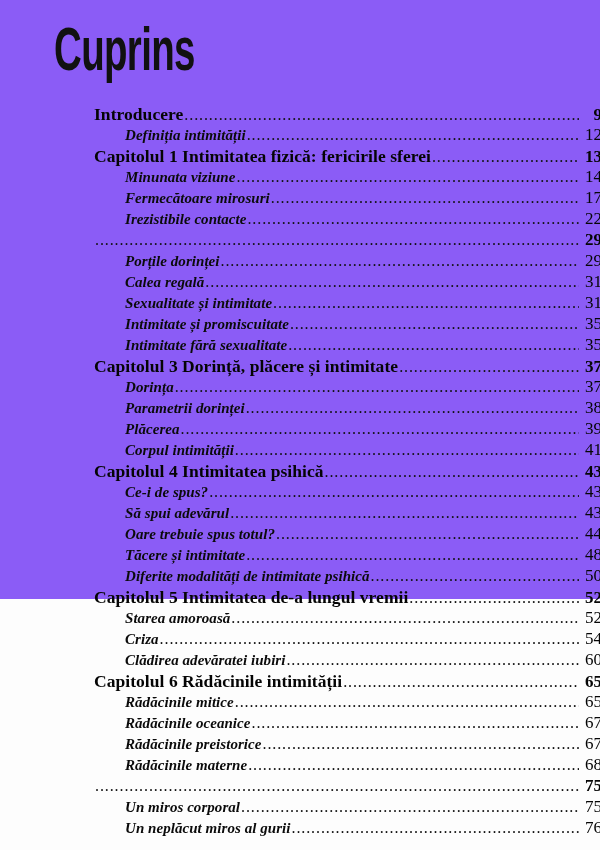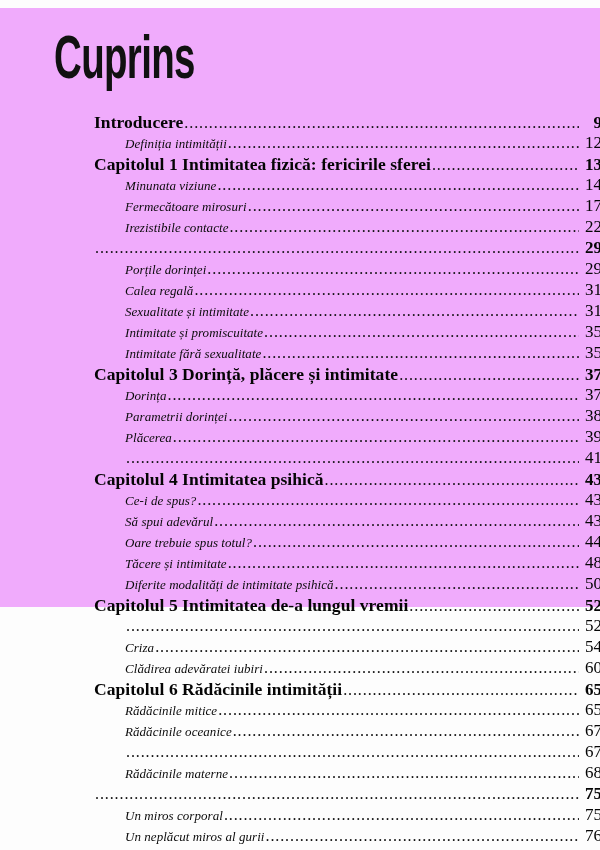--- a/index.html
+++ b/index.html
@@ -13,24 +13,24 @@
     background: #fdfdfd;
     font-family: "Liberation Serif", serif;
     color: #000000;
     overflow: hidden;
     position: relative;
   }
 
   .page {
     position: absolute;
     left: 0;
-    top: 8px;
+    top: 0;
     width: 600px;
     height: 599px;
-    background: #f0abfc;
+    background: #8b5cf6;
   }
 
   
   .toc-title {
     position: absolute;
     left: 54px;
     top: 18px;
     font-family: "Liberation Sans", sans-serif;
     font-weight: 700;
     font-size: 62px;
@@ -101,22 +101,22 @@
     color: #050505;
   }
 
   
   .toc-entry.level-section {
     padding-left: 85px;
   }
   .toc-entry.level-section .label {
     font-family: "Liberation Serif", serif;
     font-style: italic;
-    font-weight: 400;
-    font-size: 13px;
+    font-weight: 700;
+    font-size: 15px;
     letter-spacing: 0.05px;
     color: #0b0b0b;
   }
   .toc-entry.level-section .page-num {
     font-weight: 400;
     font-size: 17px;
   }
 </style>
 </head>
 <body>
@@ -199,20 +199,21 @@
         <span class="label">Parametrii dorinței</span>
         <span class="leader"> ...........................................................................................................................................</span>
         <span class="page-num">38</span>
       </div>
       <div class="toc-entry level-section">
         <span class="label">Plăcerea</span>
         <span class="leader">...........................................................................................................................................</span>
         <span class="page-num">39</span>
       </div>
       <div class="toc-entry level-section">
+        <span class="label">Corpul intimității</span>
         <span class="leader"> ...........................................................................................................................................</span>
         <span class="page-num">41</span>
       </div>
       <div class="toc-entry level-chapter">
         <span class="label">Capitolul 4 Intimitatea psihică</span>
         <span class="leader">...........................................................................................................................................</span>
         <span class="page-num">43</span>
       </div>
       <div class="toc-entry level-section">
         <span class="label">Ce-i de spus?</span>
@@ -238,20 +239,21 @@
         <span class="label">Diferite modalități de intimitate psihică</span>
         <span class="leader"> ...........................................................................................................................................</span>
         <span class="page-num">50</span>
       </div>
       <div class="toc-entry level-chapter">
         <span class="label">Capitolul 5 Intimitatea de-a lungul vremii</span>
         <span class="leader">...........................................................................................................................................</span>
         <span class="page-num">52</span>
       </div>
       <div class="toc-entry level-section">
+        <span class="label">Starea amoroasă</span>
         <span class="leader"> ...........................................................................................................................................</span>
         <span class="page-num">52</span>
       </div>
       <div class="toc-entry level-section">
         <span class="label">Criza</span>
         <span class="leader"> ...........................................................................................................................................</span>
         <span class="page-num">54</span>
       </div>
       <div class="toc-entry level-section">
         <span class="label">Clădirea adevăratei iubiri</span>
@@ -267,20 +269,21 @@
         <span class="label">Rădăcinile mitice</span>
         <span class="leader"> ...........................................................................................................................................</span>
         <span class="page-num">65</span>
       </div>
       <div class="toc-entry level-section">
         <span class="label">Rădăcinile oceanice</span>
         <span class="leader"> ...........................................................................................................................................</span>
         <span class="page-num">67</span>
       </div>
       <div class="toc-entry level-section">
+        <span class="label">Rădăcinile preistorice</span>
         <span class="leader">...........................................................................................................................................</span>
         <span class="page-num">67</span>
       </div>
       <div class="toc-entry level-section">
         <span class="label">Rădăcinile materne</span>
         <span class="leader"> ...........................................................................................................................................</span>
         <span class="page-num">68</span>
       </div>
       <div class="toc-entry level-chapter">
         <span class="leader"> ...........................................................................................................................................</span>

